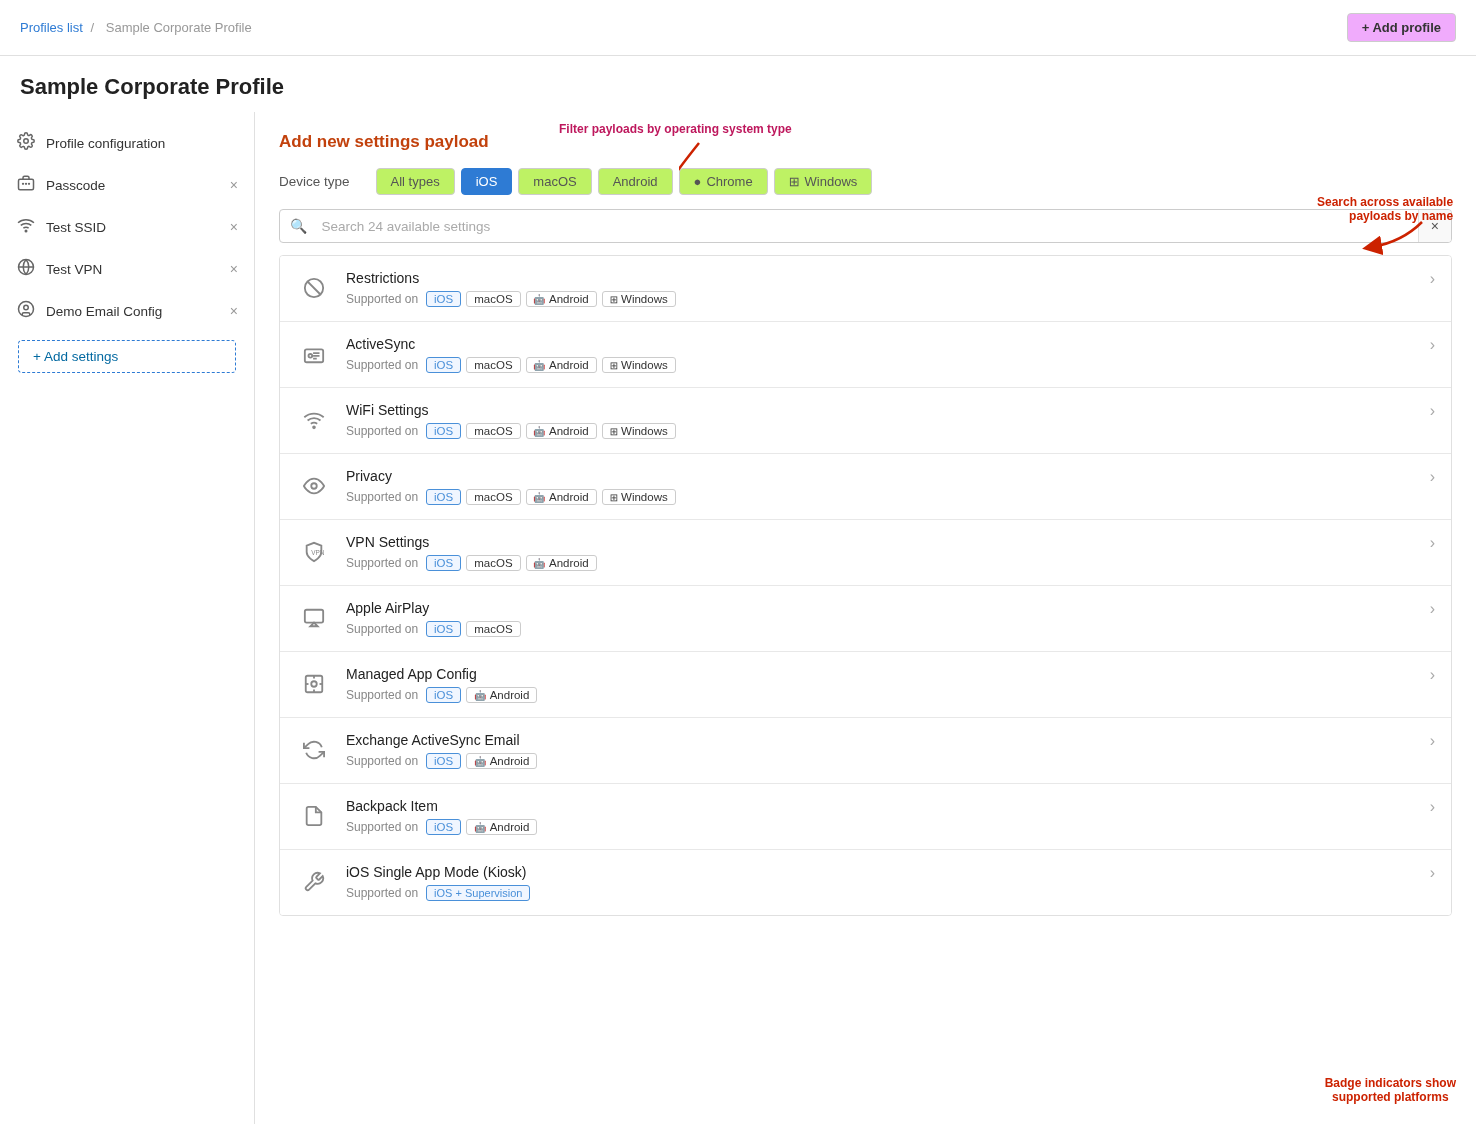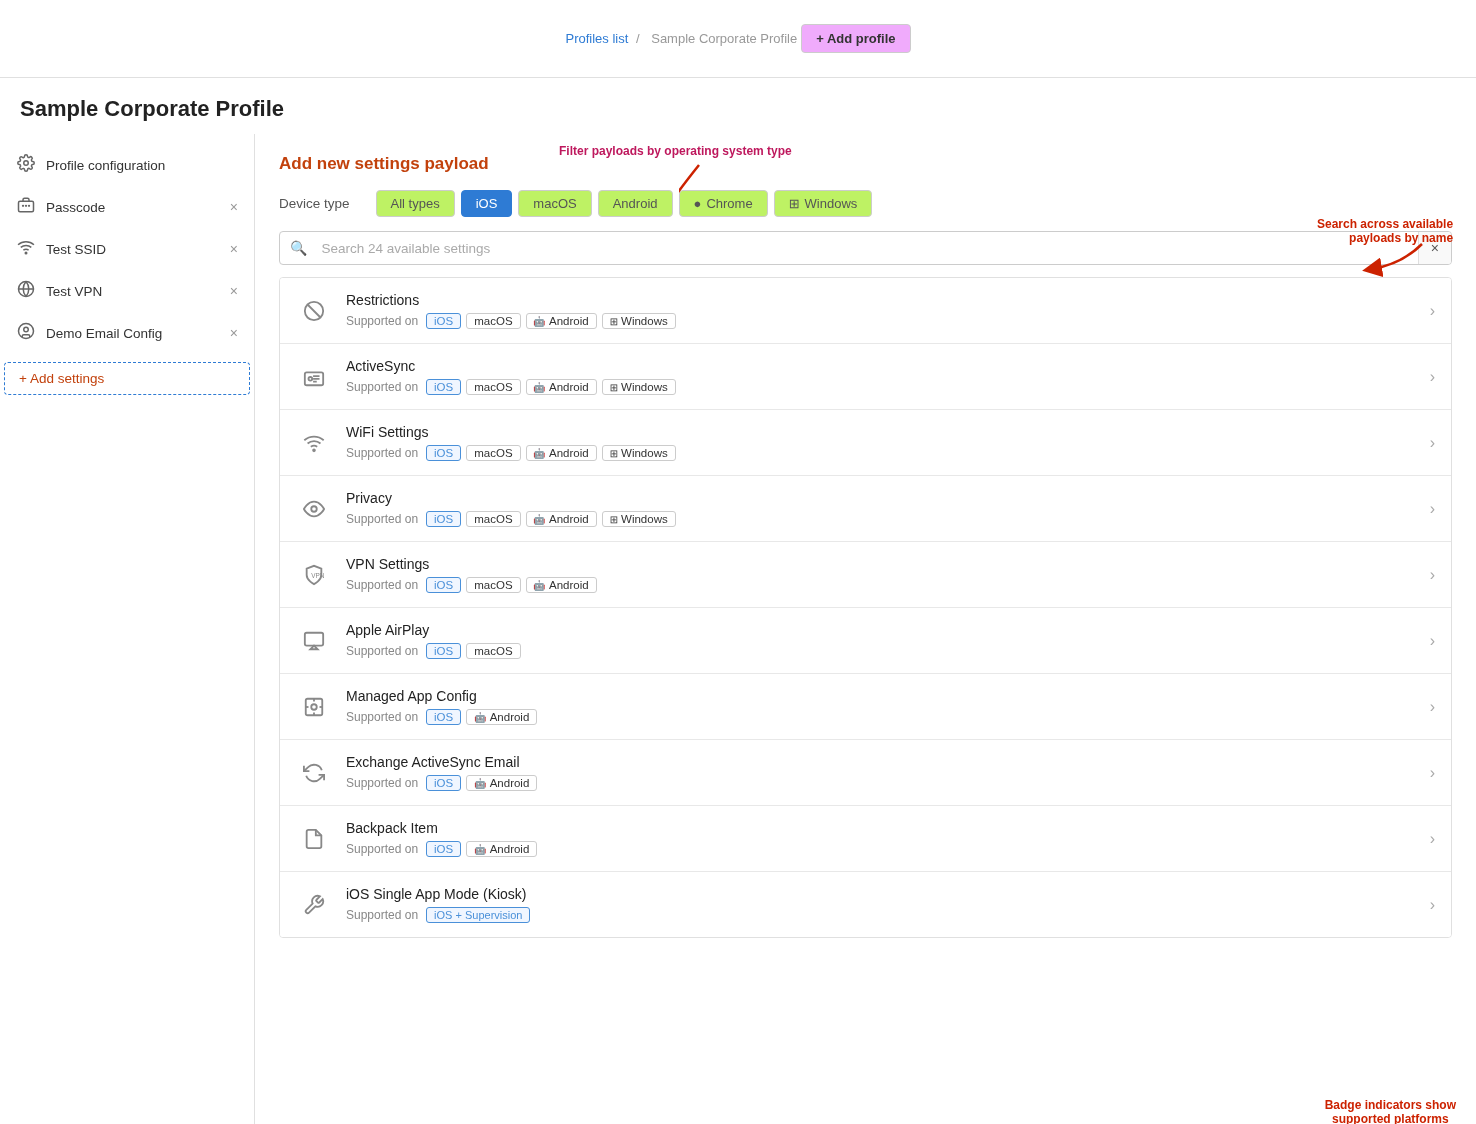--- a/index.html
+++ b/index.html
@@ -1,21 +1,21 @@
 <!DOCTYPE html>
 <html><head>
   <meta charset="utf-8">
   <style>
     * { box-sizing: border-box; margin: 0; padding: 0; }
     body { font-family: -apple-system, BlinkMacSystemFont, 'Segoe UI', sans-serif; font-size: 14px; color: #333; background: #fff; }
 
     
     .top-nav {
-      display: flex; align-items: center; justify-content: center;
-      padding: 24px 20px; border-bottom: 1px solid #e0e0e0;
+      display: flex; align-items: center; justify-content: space-between;
+      padding: 13px 20px; border-bottom: 1px solid #e0e0e0;
       background: #fff;
     }
     .breadcrumb { font-size: 13px; color: #555; }
     .breadcrumb a { color: #2e7bd4; text-decoration: none; }
     .breadcrumb span { margin: 0 4px; color: #999; }
     .add-profile-btn {
       border: 1px solid #ccc; background: #f0abfc; padding: 6px 14px;
       border-radius: 4px; cursor: pointer; font-size: 13px; color: #333; font-weight: bold;
     }
 
@@ -35,22 +35,22 @@
       padding: 10px 0;
     }
     .sidebar-item {
       display: flex; align-items: center; justify-content: space-between;
       padding: 10px 16px; cursor: pointer; font-size: 13.5px; color: #333;
     }
     .sidebar-item .item-left { display: flex; align-items: center; gap: 10px; }
     .sidebar-item .item-icon { width: 20px; text-align: center; font-size: 16px; color: #555; }
     .sidebar-item .remove-icon { color: #999; font-size: 14px; cursor: pointer; }
     .sidebar-item.add-settings {
-      border: 1px dashed #2e7bd4; margin: 8px 4px; border-radius: 4px;
-      color: #c2410c; padding: 8px 14px; font-weight: 500; align-items: flex-end;
+      border: 1px dashed #2e7bd4; margin: 8px 18px; border-radius: 4px;
+      color: #0369a1; padding: 8px 14px; font-weight: 500; align-items: flex-end;
     }
 
     
     .content-area {
       flex: 1; padding: 20px 24px;
       position: relative;
     }
 
     .section-title {
       font-size: 17px; font-weight: 600; margin-bottom: 16px; color: #c2410c;
@@ -83,21 +83,21 @@
     }
     .search-row input::placeholder { color: #aaa; }
     .search-clear {
       padding: 8px 12px; cursor: pointer; color: #555; border-left: 1px solid #e0e0e0;
       background: #f9f9f9;
     }
 
     
     .payload-list { border: 1px solid #e0e0e0; border-radius: 4px; overflow: hidden; }
     .payload-item {
-      display: flex; align-items: center; padding: 14px 16px;
+      display: flex; align-items: flex-start; padding: 14px 16px;
       border-bottom: 1px solid #e8e8e8; cursor: pointer;
       background: #fff;
     }
     .payload-item:last-child { border-bottom: none; }
     .payload-icon {
       width: 36px; height: 36px; display: flex; align-items: center; justify-content: center;
       margin-right: 14px; color: #666; font-size: 20px; flex-shrink: 0;
     }
     .payload-info { flex: 1; }
     .payload-name { font-size: 14px; font-weight: 500; margin-bottom: 5px; color: #222; }

